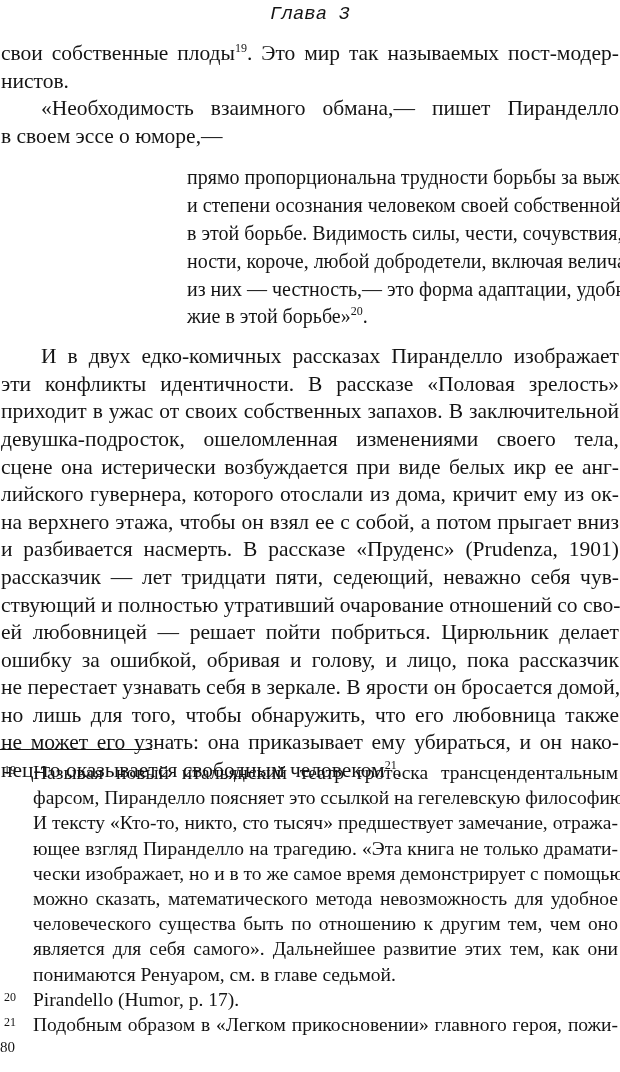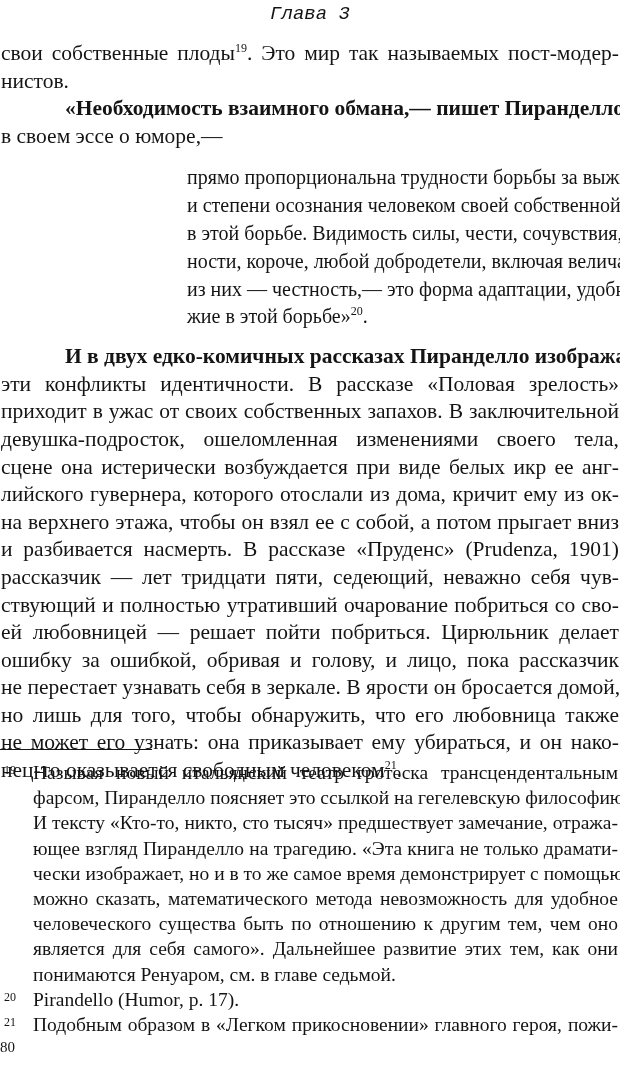--- a/index.html
+++ b/index.html
@@ -45,21 +45,21 @@
     .line {
       display: block;
       white-space: nowrap;
       text-align: justify;
       text-align-last: justify;
       height: 27.6px;
     }
     .line.last {
       text-align-last: left;
     }
-    .indent { padding-left: 64px; font-weight: bold; }
+    .indent { padding-left: 40px; }
     .quote {
       margin-left: 186px;
       margin-top: 14px;
       margin-bottom: 12px;
       width: 432px;
       font-size: 20px;
       line-height: 27.8px;
     }
     .quote .line { height: 27.8px; }
     sup {
@@ -134,21 +134,21 @@
     <div>
       <span class="line indent">И в двух едко-комичных рассказах Пиранделло изображает</span>
       <span class="line">эти конфликты идентичности. В рассказе «Половая зрелость»</span>
       <span class="line">приходит в ужас от своих собственных запахов. В заключительной</span>
       <span class="line">девушка-подросток, ошеломленная изменениями своего тела,</span>
       <span class="line">сцене она истерически возбуждается при виде белых икр ее анг-</span>
       <span class="line">лийского гувернера, которого отослали из дома, кричит ему из ок-</span>
       <span class="line">на верхнего этажа, чтобы он взял ее с собой, а потом прыгает вниз</span>
       <span class="line">и разбивается насмерть. В рассказе «Пруденс» (Prudenza, 1901)</span>
       <span class="line">рассказчик — лет тридцати пяти, седеющий, неважно себя чув-</span>
-      <span class="line">ствующий и полностью утративший очарование побриться со сво-</span>
+      <span class="line">ствующий и полностью утративший очарование отношений со сво-</span>
       <span class="line">ей любовницей — решает пойти побриться. Цирюльник делает</span>
       <span class="line">ошибку за ошибкой, обривая и голову, и лицо, пока рассказчик</span>
       <span class="line">не перестает узнавать себя в зеркале. В ярости он бросается домой,</span>
       <span class="line">но лишь для того, чтобы обнаружить, что его любовница также</span>
       <span class="line">не может его узнать: она приказывает ему убираться, и он нако-</span>
       <span class="line last"><span>нец-то оказывается свободным человеком</span><sup>21</sup><span>.</span></span>
     </div>
   </div>
 
   <div class="footnote-rule"></div>

